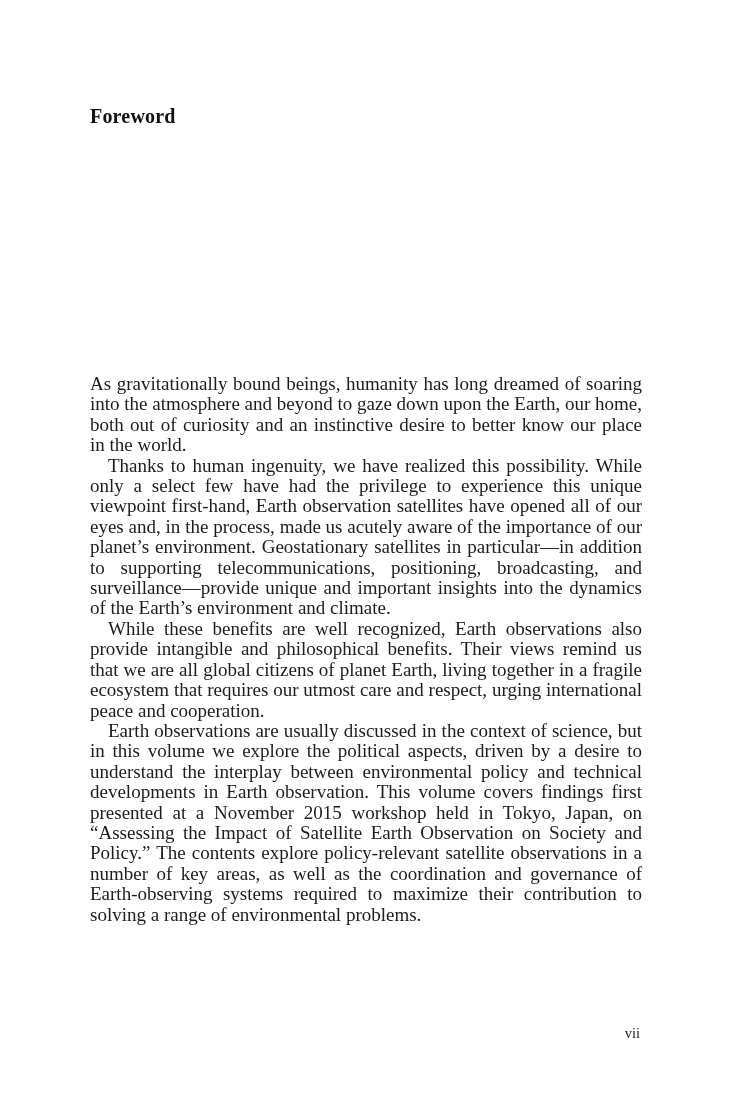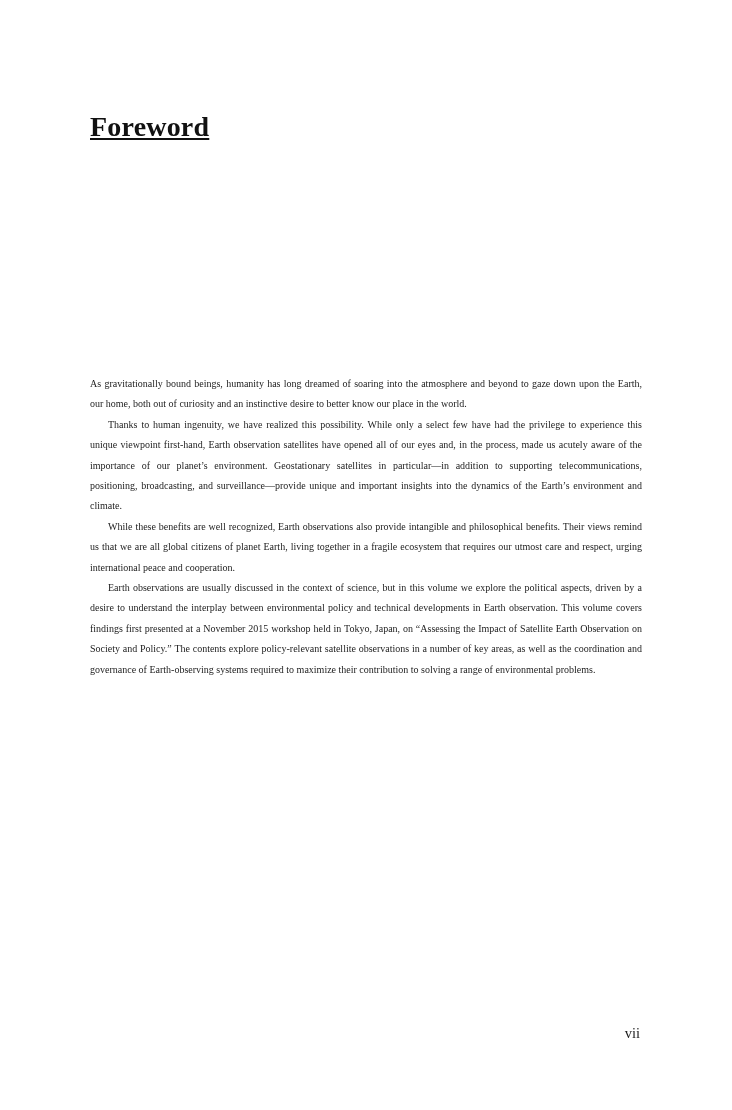--- a/index.html
+++ b/index.html
@@ -17,32 +17,31 @@
     position: relative;
     width: 732px;
     height: 1110px;
     background: #ffffff;
     overflow: hidden;
   }
   .chapter-title {
     position: absolute;
     left: 90px;
     top: 92px;
-    font-size: 28px;
+    font-size: 20px;
     font-weight: bold;
     letter-spacing: 0.2px;
     color: #111111;
-    text-decoration: underline;
   }
   .body-text {
     position: absolute;
     left: 90px;
     top: 374px;
     width: 552px;
-    font-size: 10px;
+    font-size: 19px;
     line-height: 20.4px;
     text-align: justify;
     color: #1c1c1c;
   }
   .body-text p {
     margin: 0;
     padding: 0;
   }
   .body-text p.indent {
     text-indent: 18px;

